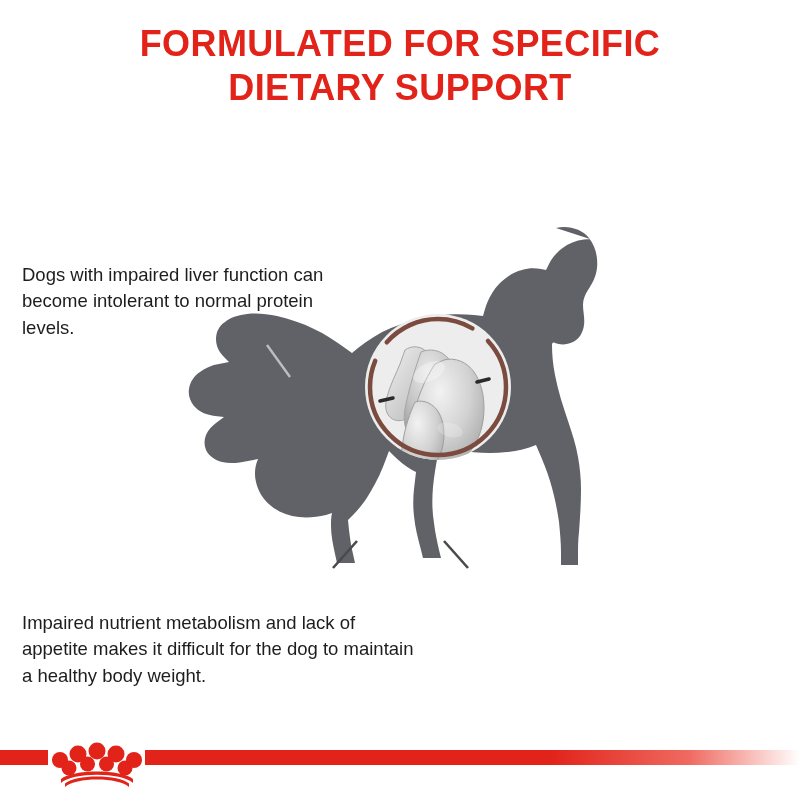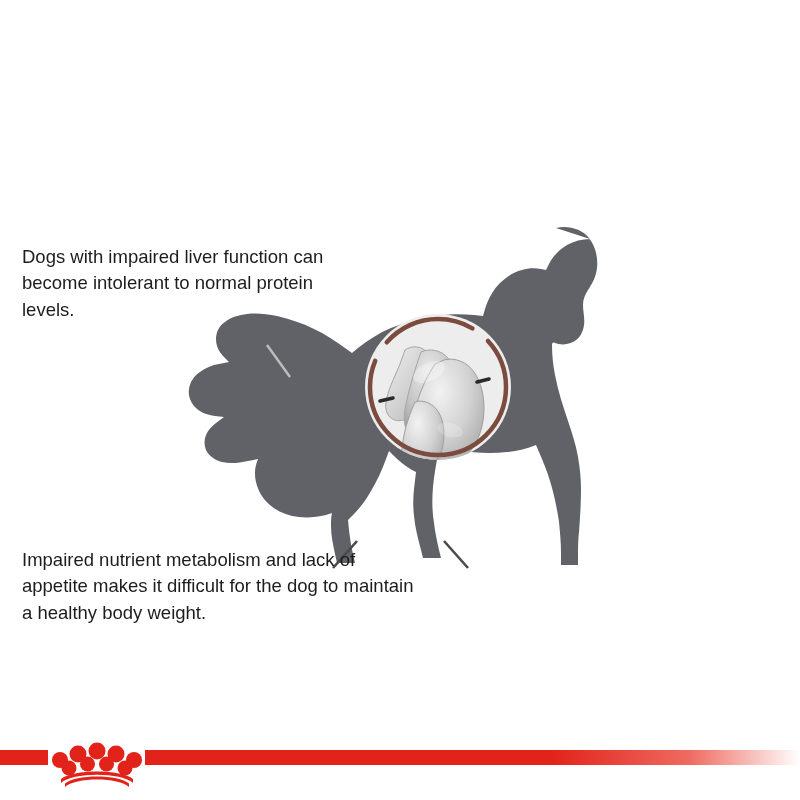--- a/index.html
+++ b/index.html
@@ -50,33 +50,33 @@
     font-family: "Liberation Sans", sans-serif;
     font-size: 18.5px;
     line-height: 1.42;
   }
   .callout p {
     margin: 0;
   }
 
   #callout-top-left {
     left: 22px;
-    top: 244px;
+    top: 262px;
     width: 310px;
     text-align: left;
   }
   #callout-right {
     right: 18px;
     top: 430px;
     width: 265px;
     text-align: right;
   }
   #callout-bottom-left {
     left: 22px;
-    top: 547px;
+    top: 610px;
     width: 400px;
     text-align: left;
   }
 
   
   #connectors {
     position: absolute;
     left: 0;
     top: 0;
     width: 800px;
@@ -123,20 +123,24 @@
     top: 2px;
     width: 98px;
     height: 50px;
   }
 </style>
 </head>
 <body>
 
 <div id="page">
 
+  <div class="title-block">
+    <span class="title-line">FORMULATED FOR SPECIFIC</span>
+    <span class="title-line">DIETARY SUPPORT</span>
+  </div>
 
   <svg id="artwork" viewBox="0 0 800 800">
     <defs>
       <radialGradient id="organGrad" cx="38%" cy="30%" r="78%">
         <stop offset="0%" stop-color="#f2f2f2"></stop>
         <stop offset="55%" stop-color="#d2d2d2"></stop>
         <stop offset="100%" stop-color="#a9a9a9"></stop>
       </radialGradient>
       <radialGradient id="organGrad2" cx="45%" cy="25%" r="80%">
         <stop offset="0%" stop-color="#e9e9e9"></stop>

